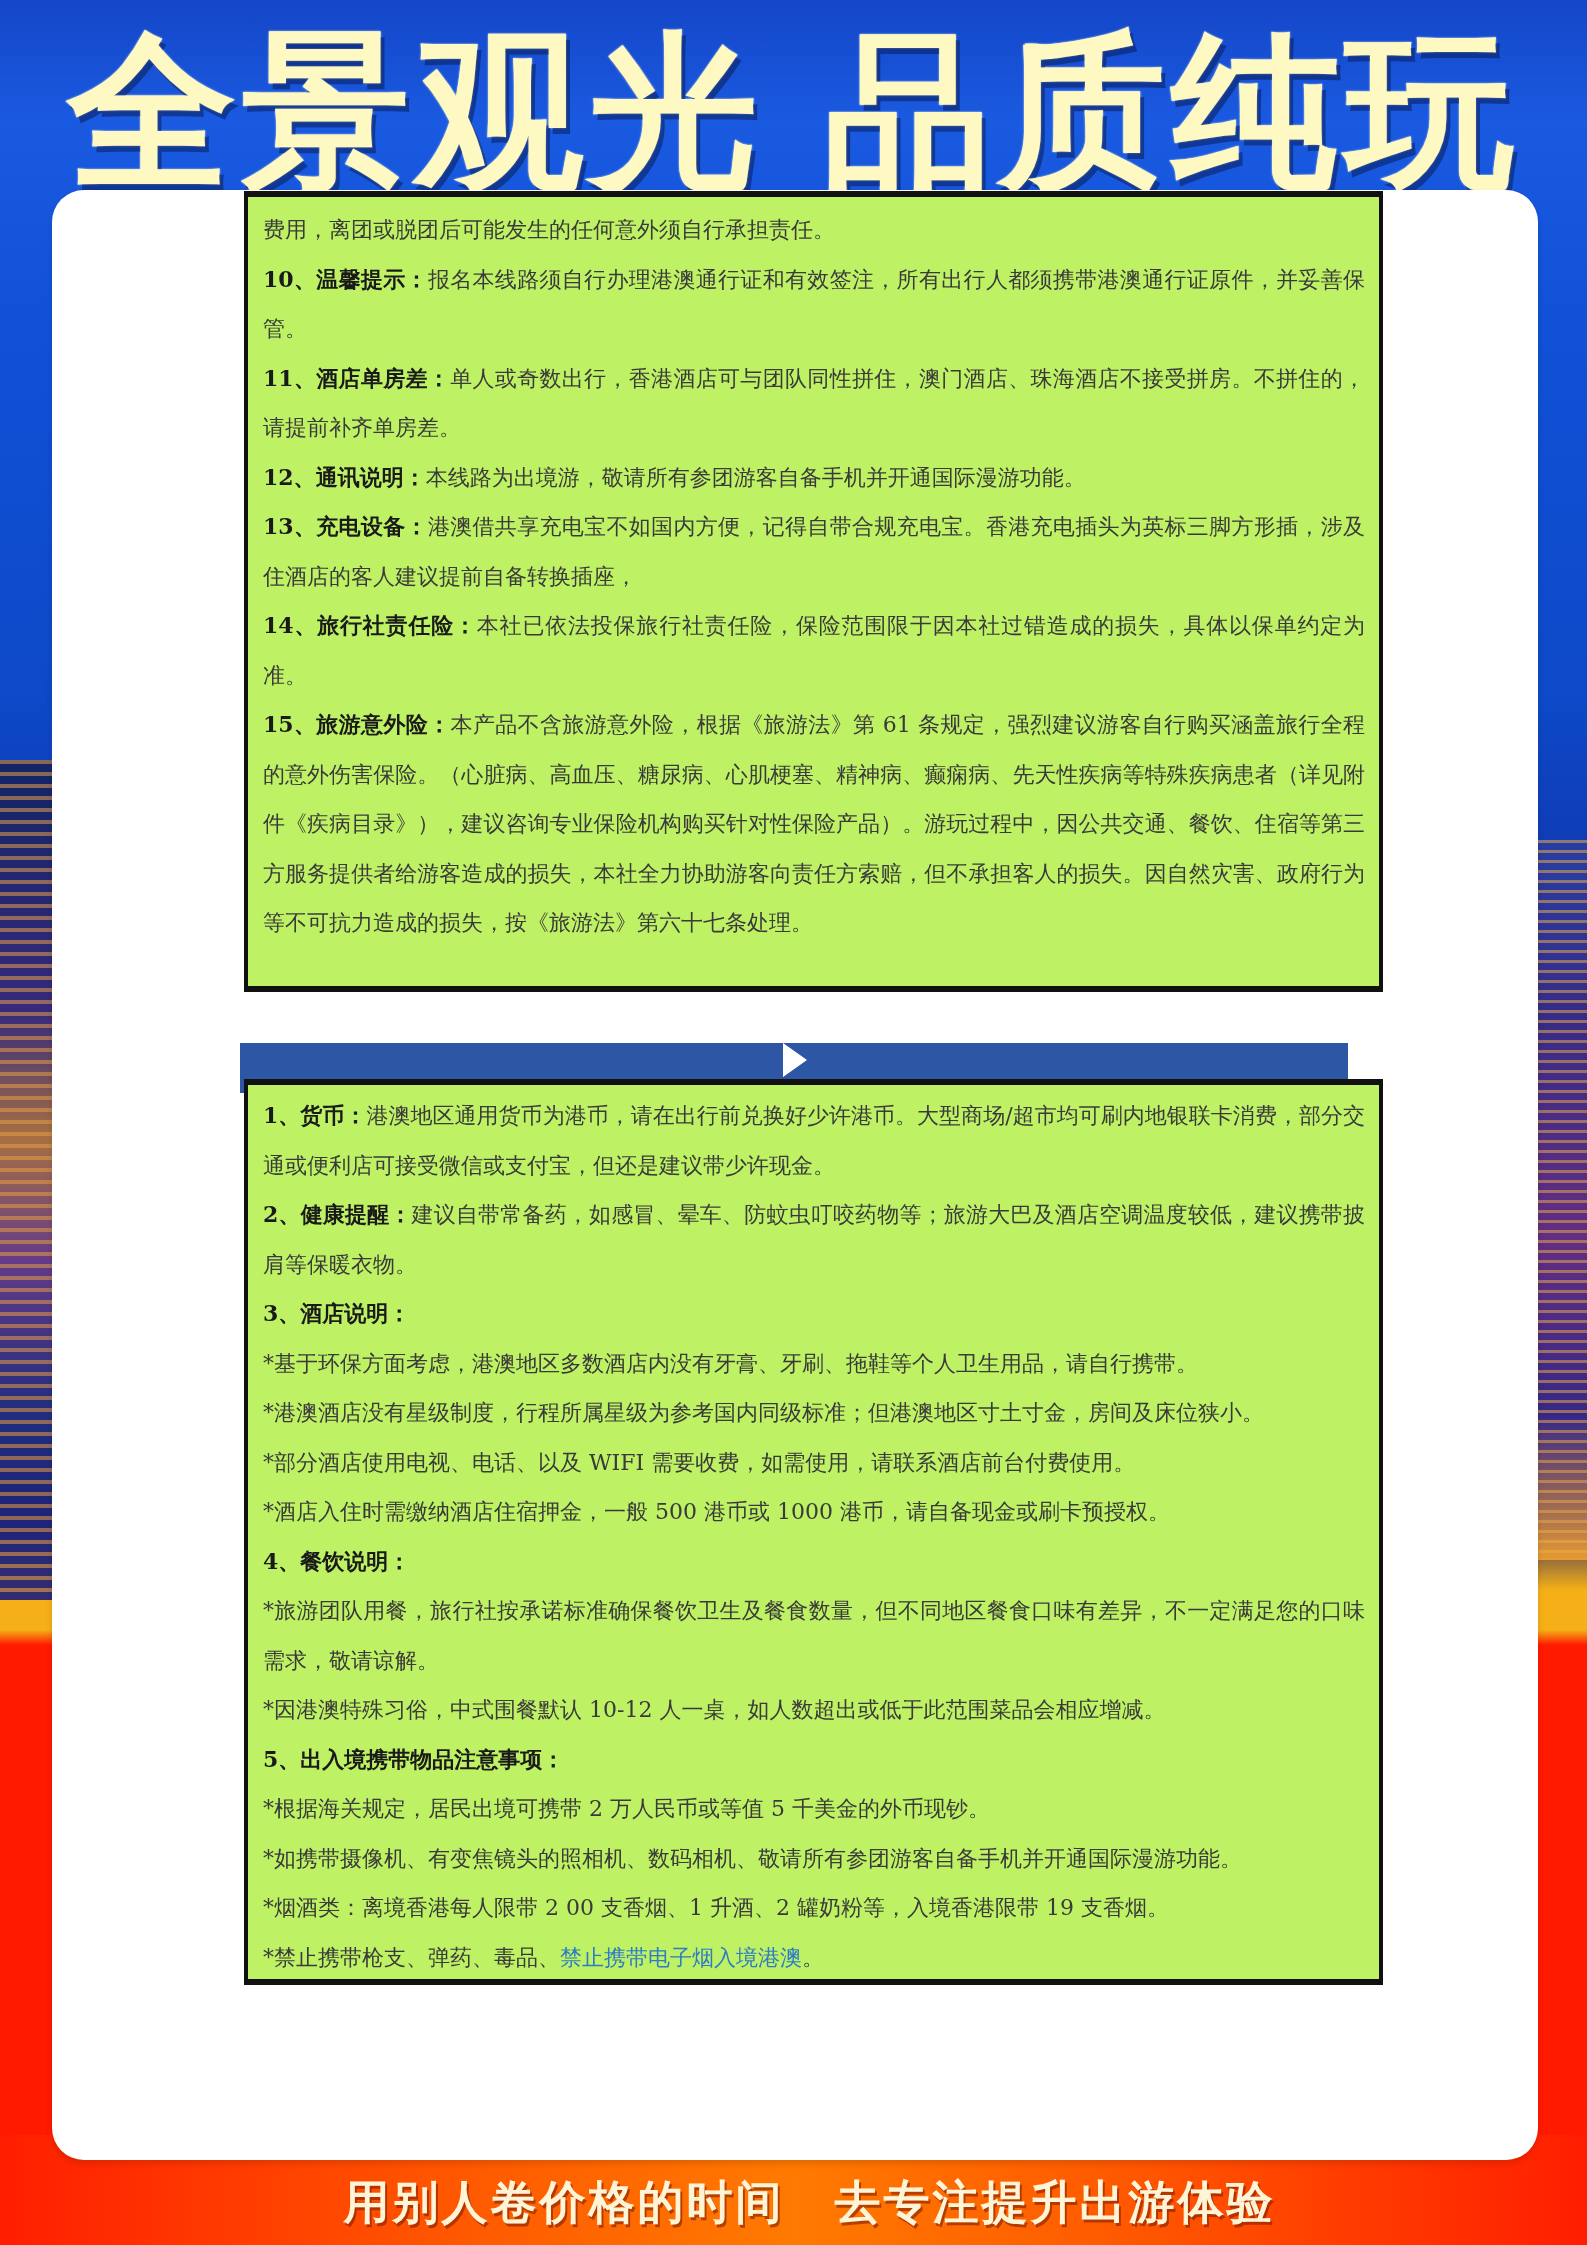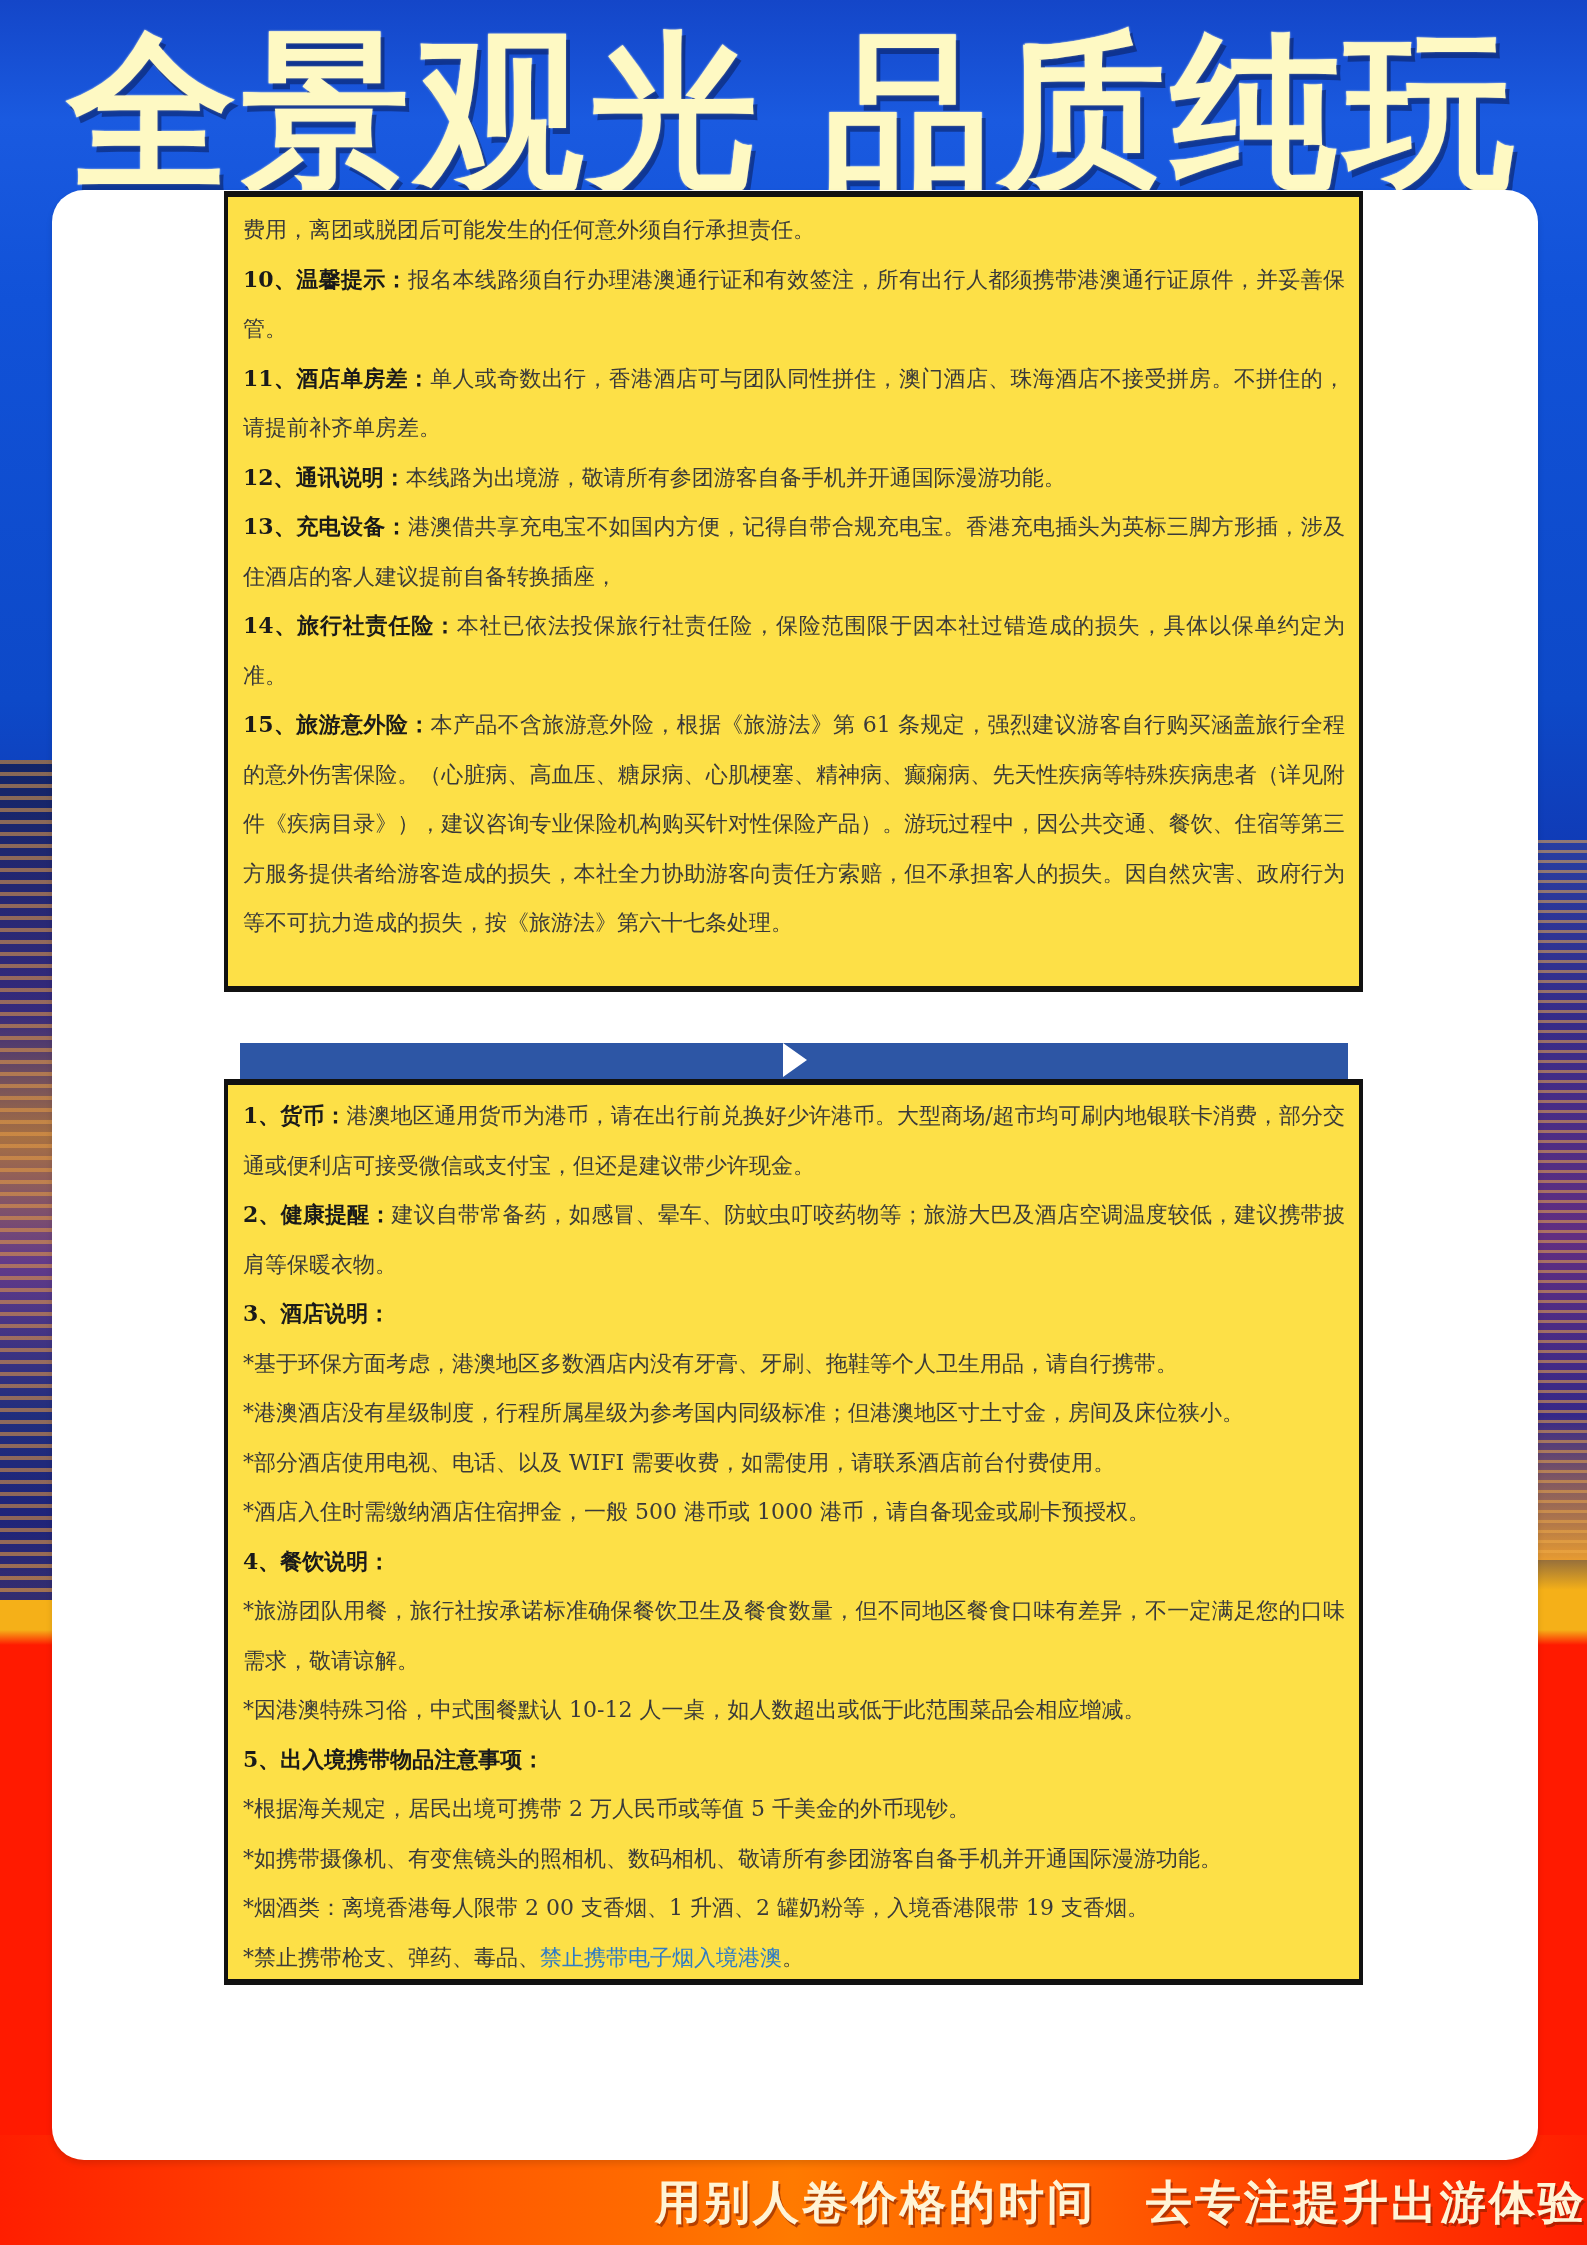--- a/index.html
+++ b/index.html
@@ -58,23 +58,24 @@
       position: absolute; left: 52px; top: 190px; width: 1486px; height: 1970px;
       background: #ffffff;
       border-radius: 32px;
       z-index: 3;
       box-shadow: 0 4px 6px rgba(0,0,0,0.12);
     }
     
     .framebox {
       position: absolute;
       border: 4px solid #111;
-      background: #fde047;
+      background: #bef264;
       box-sizing: border-box;
       z-index: 4;
+      margin-left: 20px;
     }
     .box1 { left: 224px; top: 191px; width: 1139px; height: 801px; border-top-width: 6px; border-bottom-width: 6px; }
     .box2 { left: 224px; top: 1079px; width: 1139px; height: 906px; border-top-width: 6px; border-bottom-width: 6px; }
     .para {
       font-size: 22px;
       color: #3a3a3a;
       line-height: 49.5px;
       margin: 0;
       padding: 0 14px 0 15px;
       text-align: justify;
@@ -98,21 +99,21 @@
     .section-bar .title {
       color: #ffffff;
       font-family: "DejaVu Sans", "Liberation Sans", sans-serif;
       font-size: 32px;
       margin-left: 3px;
       letter-spacing: 1px;
     }
     
     .slogan {
       position: absolute; left: 0; right: 0; top: 2172px;
-      text-align: right;
+      text-align: center;
       font-family: "DejaVu Sans", "Liberation Sans", sans-serif;
       font-weight: bold;
       font-size: 46px;
       color: #fff4d6;
       letter-spacing: 3px;
       text-shadow: 2px 3px 0 rgba(130,30,0,0.6);
       z-index: 5;
       white-space: nowrap;
       margin-left: 32px;
     }

